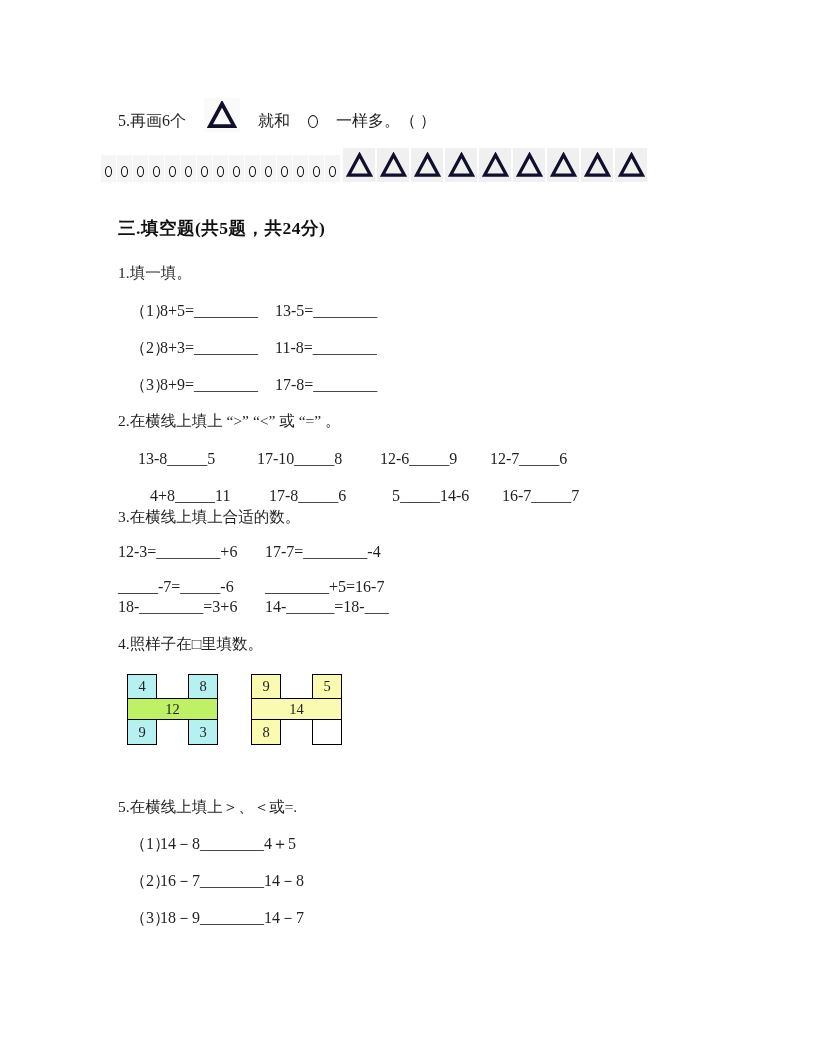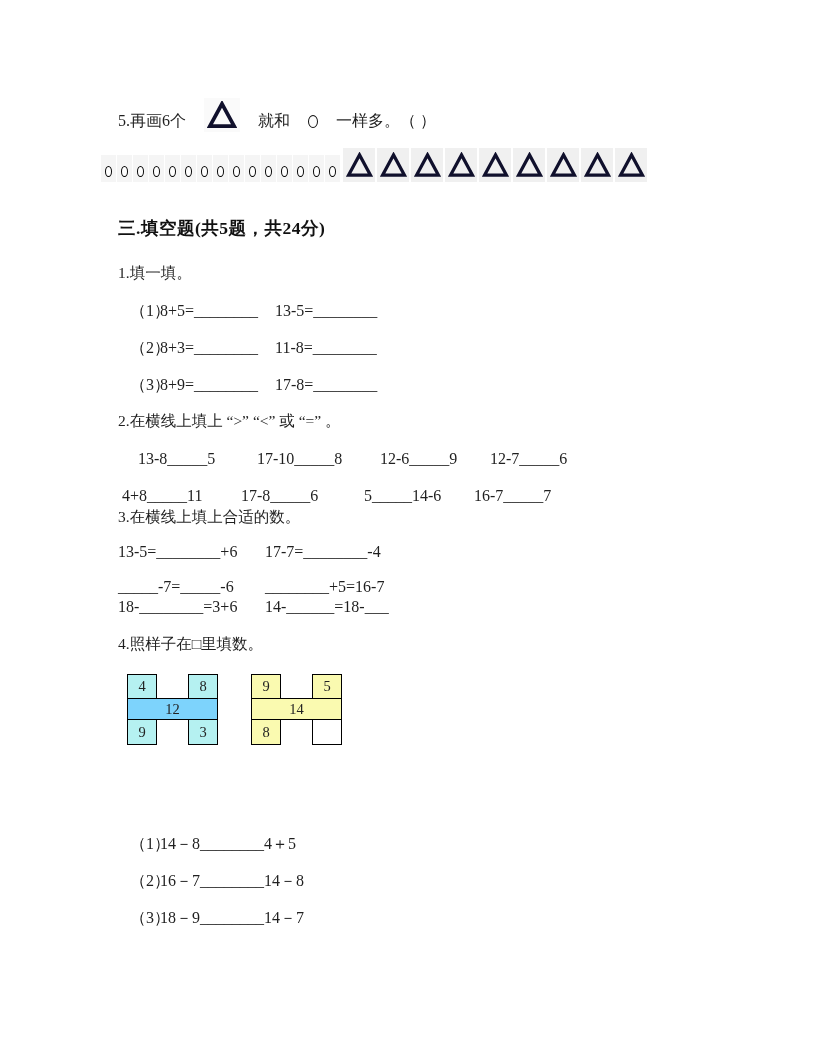--- a/index.html
+++ b/index.html
@@ -196,67 +196,68 @@
     <span>17-8=________</span>
   </div>
 
   <div class="abs t15" style="left:118px;top:410px;">2.在横线上填上 “&gt;” “&lt;” 或 “=” 。</div>
   <div class="abs eq-row q2-row t16" style="left:118px;top:448px;">
     <span class="c0">13-8_____5</span>
     <span class="c1">17-10_____8</span>
     <span class="c2">12-6_____9</span>
     <span>12-7_____6</span>
   </div>
-  <div class="abs eq-row q2-row t16" style="left:102px;top:485px;">
+  <div class="abs eq-row q2-row t16" style="left:130px;top:485px;">
     <span class="c0">4+8_____11</span>
     <span class="c1">17-8_____6</span>
     <span class="c2">5_____14-6</span>
     <span>16-7_____7</span>
   </div>
 
   <div class="abs t15" style="left:118px;top:506px;">3.在横线上填上合适的数。</div>
   <div class="abs eq-row q3-row t16" style="left:118px;top:541px;">
-    <span class="c0">13-5=________+6</span>
+    <span class="c0">12-3=________+6</span>
     <span>17-7=________-4</span>
   </div>
   <div class="abs eq-row q3-row t16" style="left:118px;top:576px;">
     <span class="c0">_____-7=_____-6</span>
     <span>________+5=16-7</span>
   </div>
   <div class="abs eq-row q3-row t16" style="left:118px;top:596px;">
     <span class="c0">18-________=3+6</span>
     <span>14-______=18-___</span>
   </div>
 
   <div class="abs t15" style="left:118px;top:633px;">4.照样子在□里填数。</div>
   <div class="abs diagrams" style="left:127px;top:674px;">
     <div class="hdia">
       <div class="hrow">
         <div class="hcell hsq" style="background: rgb(181, 241, 241);">4</div>
         <div class="hcell hsq" style="background: rgb(181, 241, 241);">8</div>
       </div>
-      <div class="hcell hbar" style="background: #7dd3fc;">12</div>
+      <div class="hcell hbar" style="background: #bef264;">12</div>
       <div class="hrow">
         <div class="hcell hsq-b" style="background: rgb(181, 241, 241);">9</div>
         <div class="hcell hsq-b" style="background: rgb(181, 241, 241);">3</div>
       </div>
     </div>
     <div class="hdia">
       <div class="hrow">
         <div class="hcell hsq" style="background: rgb(250, 250, 176);">9</div>
         <div class="hcell hsq" style="background: rgb(250, 250, 176);">5</div>
       </div>
       <div class="hcell hbar" style="background: rgb(250, 250, 176);">14</div>
       <div class="hrow">
         <div class="hcell hsq-b" style="background: rgb(250, 250, 176);">8</div>
         <div class="hcell hsq-b" style="background: rgb(255, 255, 255);"></div>
       </div>
     </div>
   </div>
 
+  <div class="abs t15" style="left:118px;top:796px;">5.在横线上填上＞、＜或=.</div>
   <div class="abs eq-row q5-row t16" style="left:130px;top:833px;">
     <span class="num">（1）</span>
     <span>14－8________4＋5</span>
   </div>
   <div class="abs eq-row q5-row t16" style="left:130px;top:870px;">
     <span class="num">（2）</span>
     <span>16－7________14－8</span>
   </div>
   <div class="abs eq-row q5-row t16" style="left:130px;top:907px;">
     <span class="num">（3）</span>

